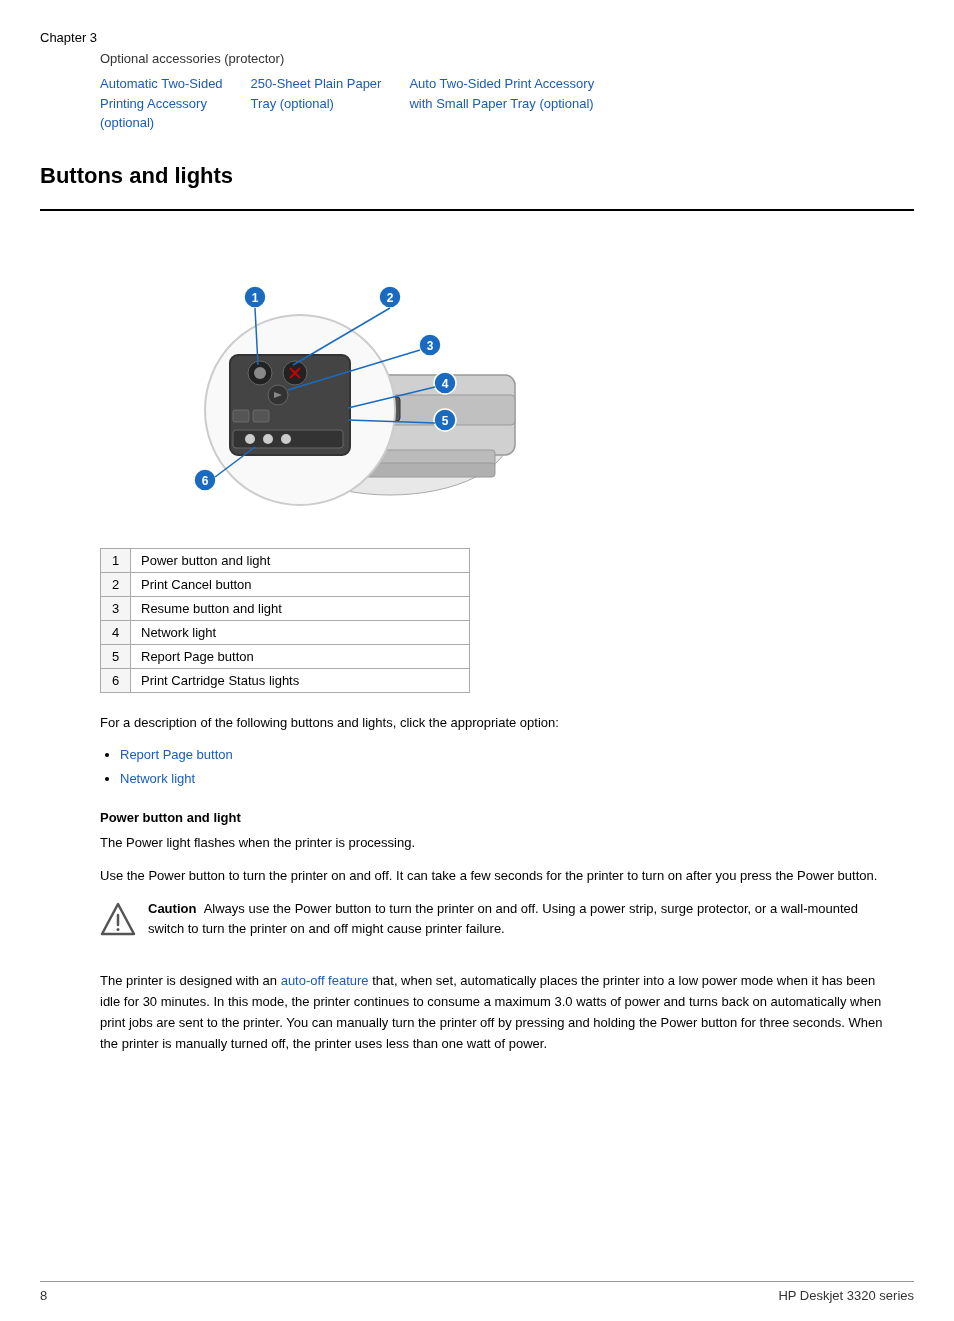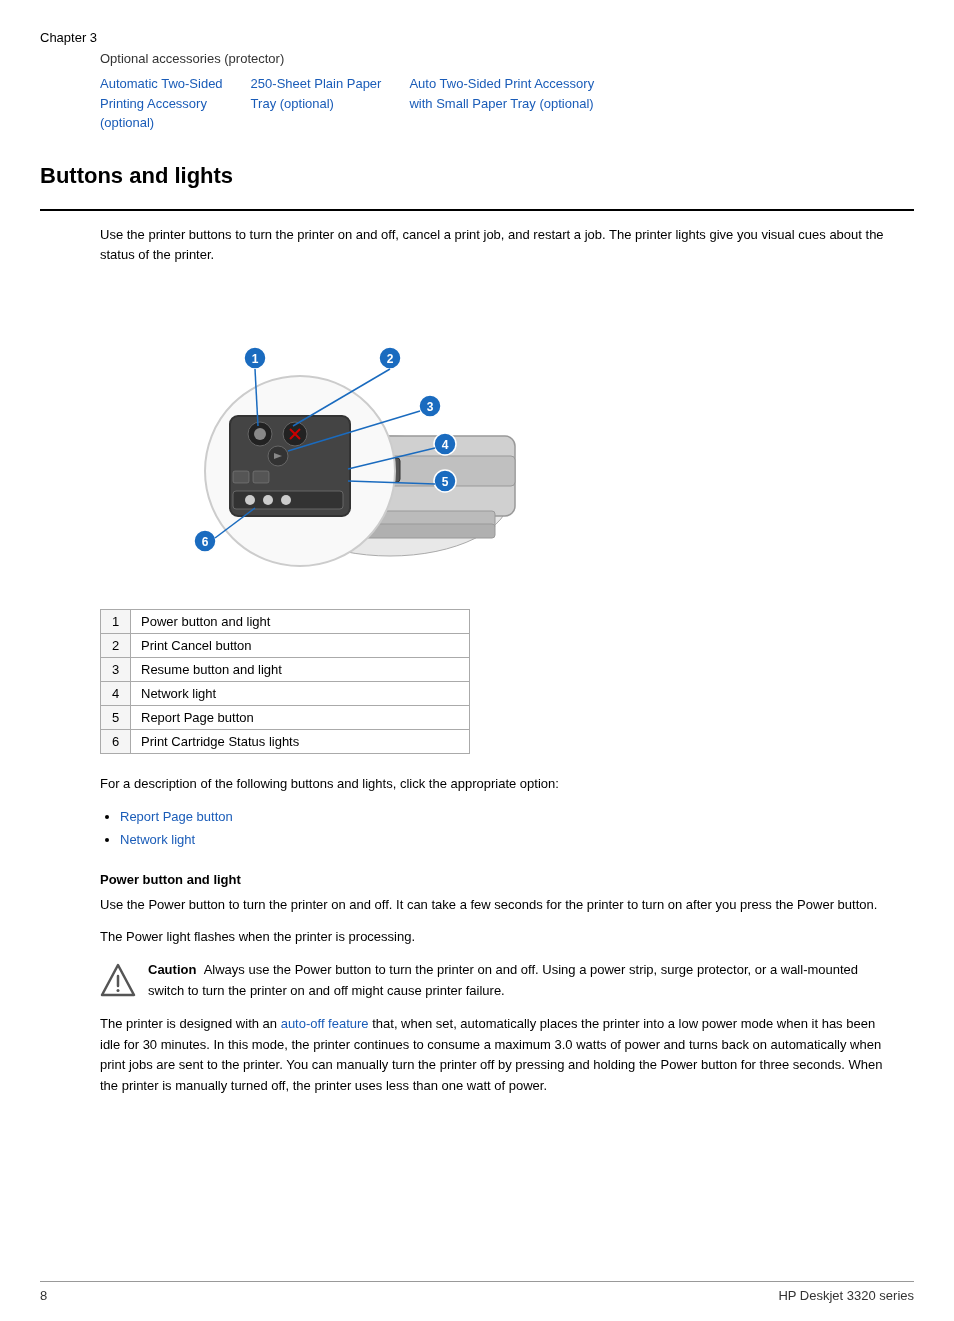--- a/index.html
+++ b/index.html
@@ -110,21 +110,21 @@
       padding-left: 60px;
       padding-right: 30px;
       margin-bottom: 12px;
     }
     .caution-box {
       display: flex;
       align-items: flex-start;
       gap: 12px;
       padding-left: 60px;
       padding-right: 30px;
-      margin-bottom: 12px;
+      margin-bottom: 31px;
     }
     .caution-icon {
       width: 36px;
       height: 36px;
       flex-shrink: 0;
       margin-top: 2px;
     }
     .caution-text {
       font-size: 13px;
       line-height: 1.6;
@@ -161,21 +161,20 @@
   </div>
 
   <div class="accessories-row">
     <a class="accessory-link" href="#">Automatic Two-Sided<br>Printing Accessory<br>(optional)</a>
     <a class="accessory-link" href="#">250-Sheet Plain Paper<br>Tray (optional)</a>
     <a class="accessory-link" href="#">Auto Two-Sided Print Accessory<br>with Small Paper Tray (optional)</a>
   </div>
 
   <div class="section-title">Buttons and lights</div>
 
-  <div class="intro-text">Use the printer buttons to turn the printer on and off, cancel a print job, and restart a job. The printer lights give you visual cues about the status of the printer.</div>
 
   <div class="diagram-area">
     <svg class="printer-diagram" viewBox="0 0 420 300" xmlns="http://www.w3.org/2000/svg">
 
       <ellipse cx="290" cy="210" rx="120" ry="60" fill="#e8e8e8" stroke="#aaa" stroke-width="1"></ellipse>
 
       <rect x="175" y="150" width="240" height="80" rx="10" fill="#d0d0d0" stroke="#999" stroke-width="1.5"></rect>
 
       <rect x="175" y="170" width="240" height="30" rx="4" fill="#c0c0c0" stroke="#999" stroke-width="1"></rect>
 
@@ -267,22 +266,22 @@
     <li>
       <a href="#">Report Page button</a>
     </li>
     <li>
       <a href="#">Network light</a>
     </li>
   </ul>
 
   <div class="subsection-title">Power button and light</div>
 
+  <div class="body-text">The Power light flashes when the printer is processing.</div>
   <div class="body-text">Use the Power button to turn the printer on and off. It can take a few seconds for the printer to turn on after you press the Power button.</div>
-  <div class="body-text">The Power light flashes when the printer is processing.</div>
 
   <div class="caution-box">
     <svg class="caution-icon" viewBox="0 0 36 36" xmlns="http://www.w3.org/2000/svg">
       <polygon points="18,3 34,33 2,33" fill="none" stroke="#555" stroke-width="2.5" stroke-linejoin="round"></polygon>
       <line x1="18" y1="14" x2="18" y2="24" stroke="#555" stroke-width="2.5" stroke-linecap="round"></line>
       <circle cx="18" cy="28.5" r="1.5" fill="#555"></circle>
     </svg>
     <div class="caution-text">
       <strong>Caution</strong>
       &nbsp;<span>Always use the Power button to turn the printer on and off. Using a power strip, surge protector, or a wall-mounted switch to turn the printer on and off might cause printer failure.</span>

